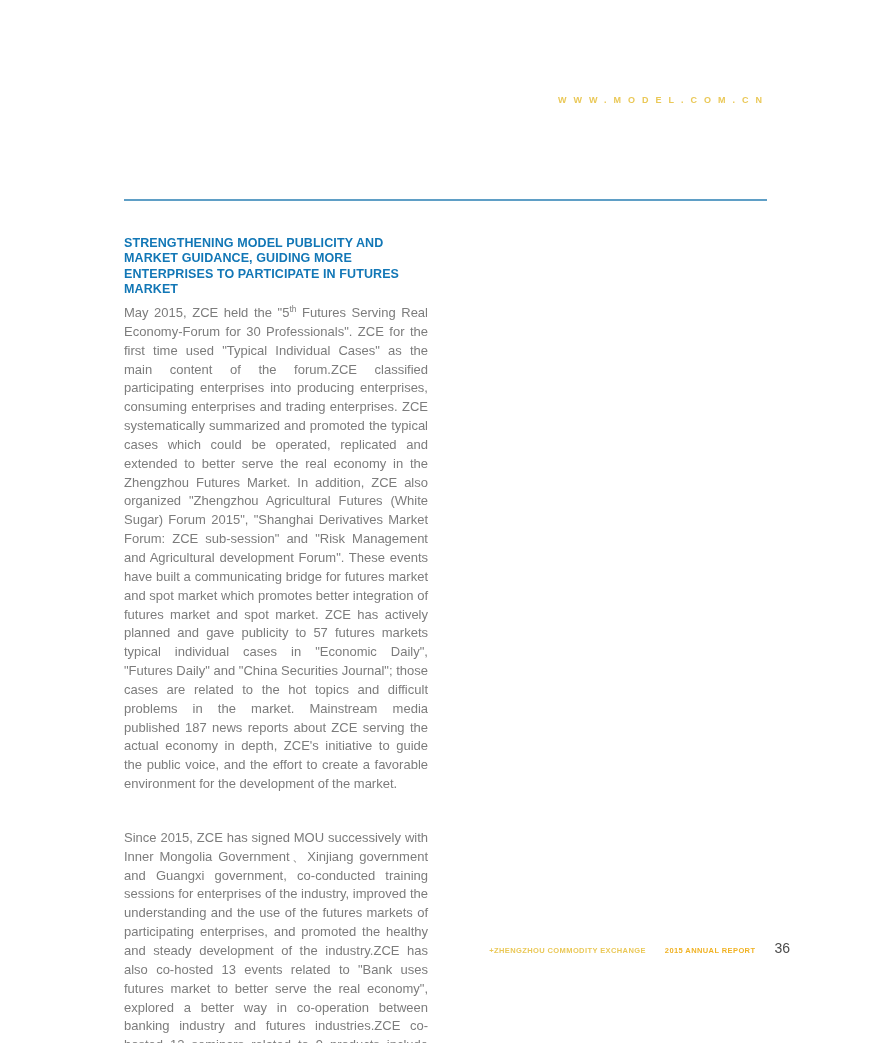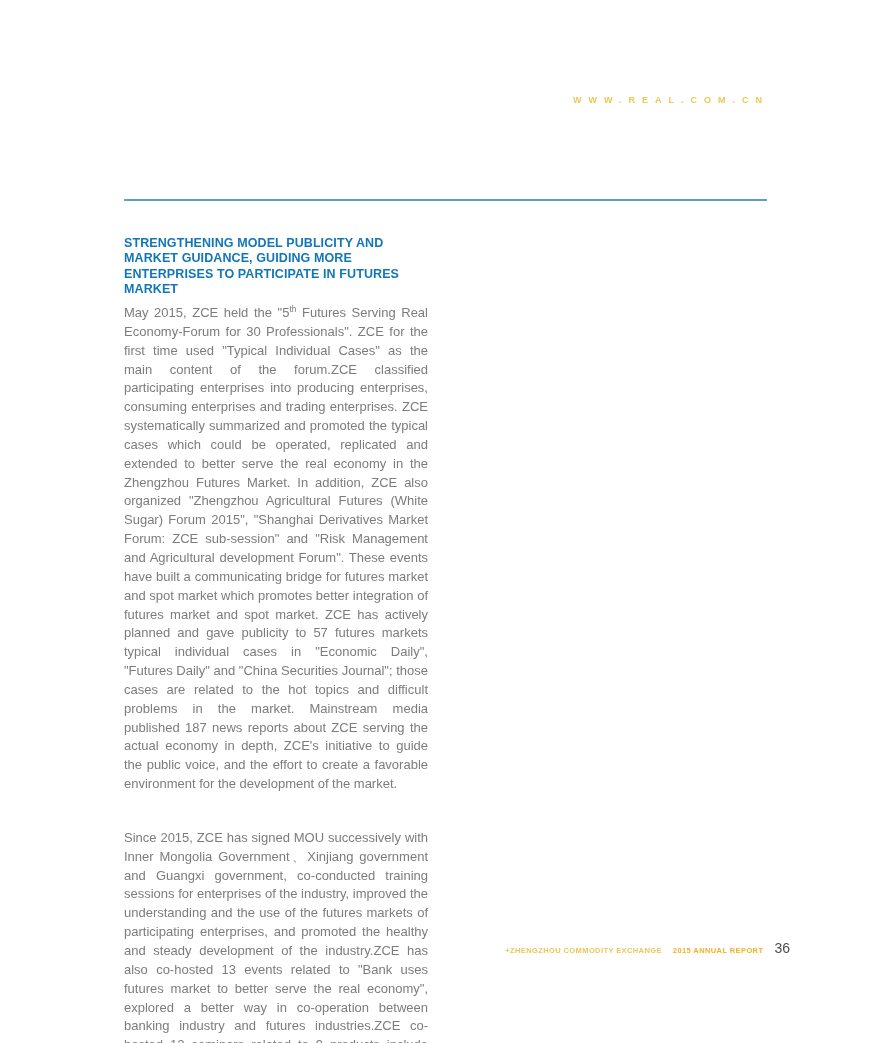--- a/index.html
+++ b/index.html
@@ -67,21 +67,21 @@
   .col p sup {
     font-size: 0.65em;
     line-height: 0;
   }
   .footer {
     position: absolute;
     top: 940px;
     right: 101px;
     display: flex;
     align-items: baseline;
-    gap: 11px;
+    gap: 19px;
     white-space: nowrap;
   }
   .footer-brand {
     font-size: 7.5px;
     font-weight: bold;
     color: var(--gold);
     letter-spacing: 0.4px;
   }
   .footer-report {
     font-size: 7.5px;
@@ -92,21 +92,21 @@
   .footer-page {
     font-size: 14px;
     color: var(--pagenum-gray);
   }
 </style>
 </head>
 <body>
 
 <div class="page">
 
-  <div class="site-url">WWW.REAL.COM.CN</div>
+  <div class="site-url">WWW.MODEL.COM.CN</div>
 
   <div class="divider"></div>
 
   <div class="columns">
 
     <section class="col">
       <h2>STRENGTHENING MODEL PUBLICITY AND MARKET GUIDANCE, GUIDING MORE ENTERPRISES TO PARTICIPATE IN FUTURES MARKET</h2>
       <p><span>May 2015, ZCE held the "5</span><sup>th</sup><span> Futures Serving Real Economy-Forum for 30 Professionals". ZCE for the first time used "Typical Individual Cases" as the main content of the forum.ZCE classified participating enterprises into producing enterprises, consuming enterprises and trading enterprises. ZCE systematically summarized and promoted the typical cases which could be operated, replicated and extended to better serve the real economy in the Zhengzhou Futures Market. In addition, ZCE also organized "Zhengzhou Agricultural Futures (White Sugar) Forum 2015", "Shanghai Derivatives Market Forum: ZCE sub-session" and "Risk Management and Agricultural development Forum". These events have built a communicating bridge for futures market and spot market which promotes better integration of futures market and spot market. ZCE has actively planned and gave publicity to 57 futures markets typical individual cases in "Economic Daily", "Futures Daily" and "China Securities Journal"; those cases are related to the hot topics and difficult problems in the market. Mainstream media published 187 news reports about ZCE serving the actual economy in depth, ZCE's initiative to guide the public voice, and the effort to create a favorable environment for the development of the market.</span></p>
     </section>
 

